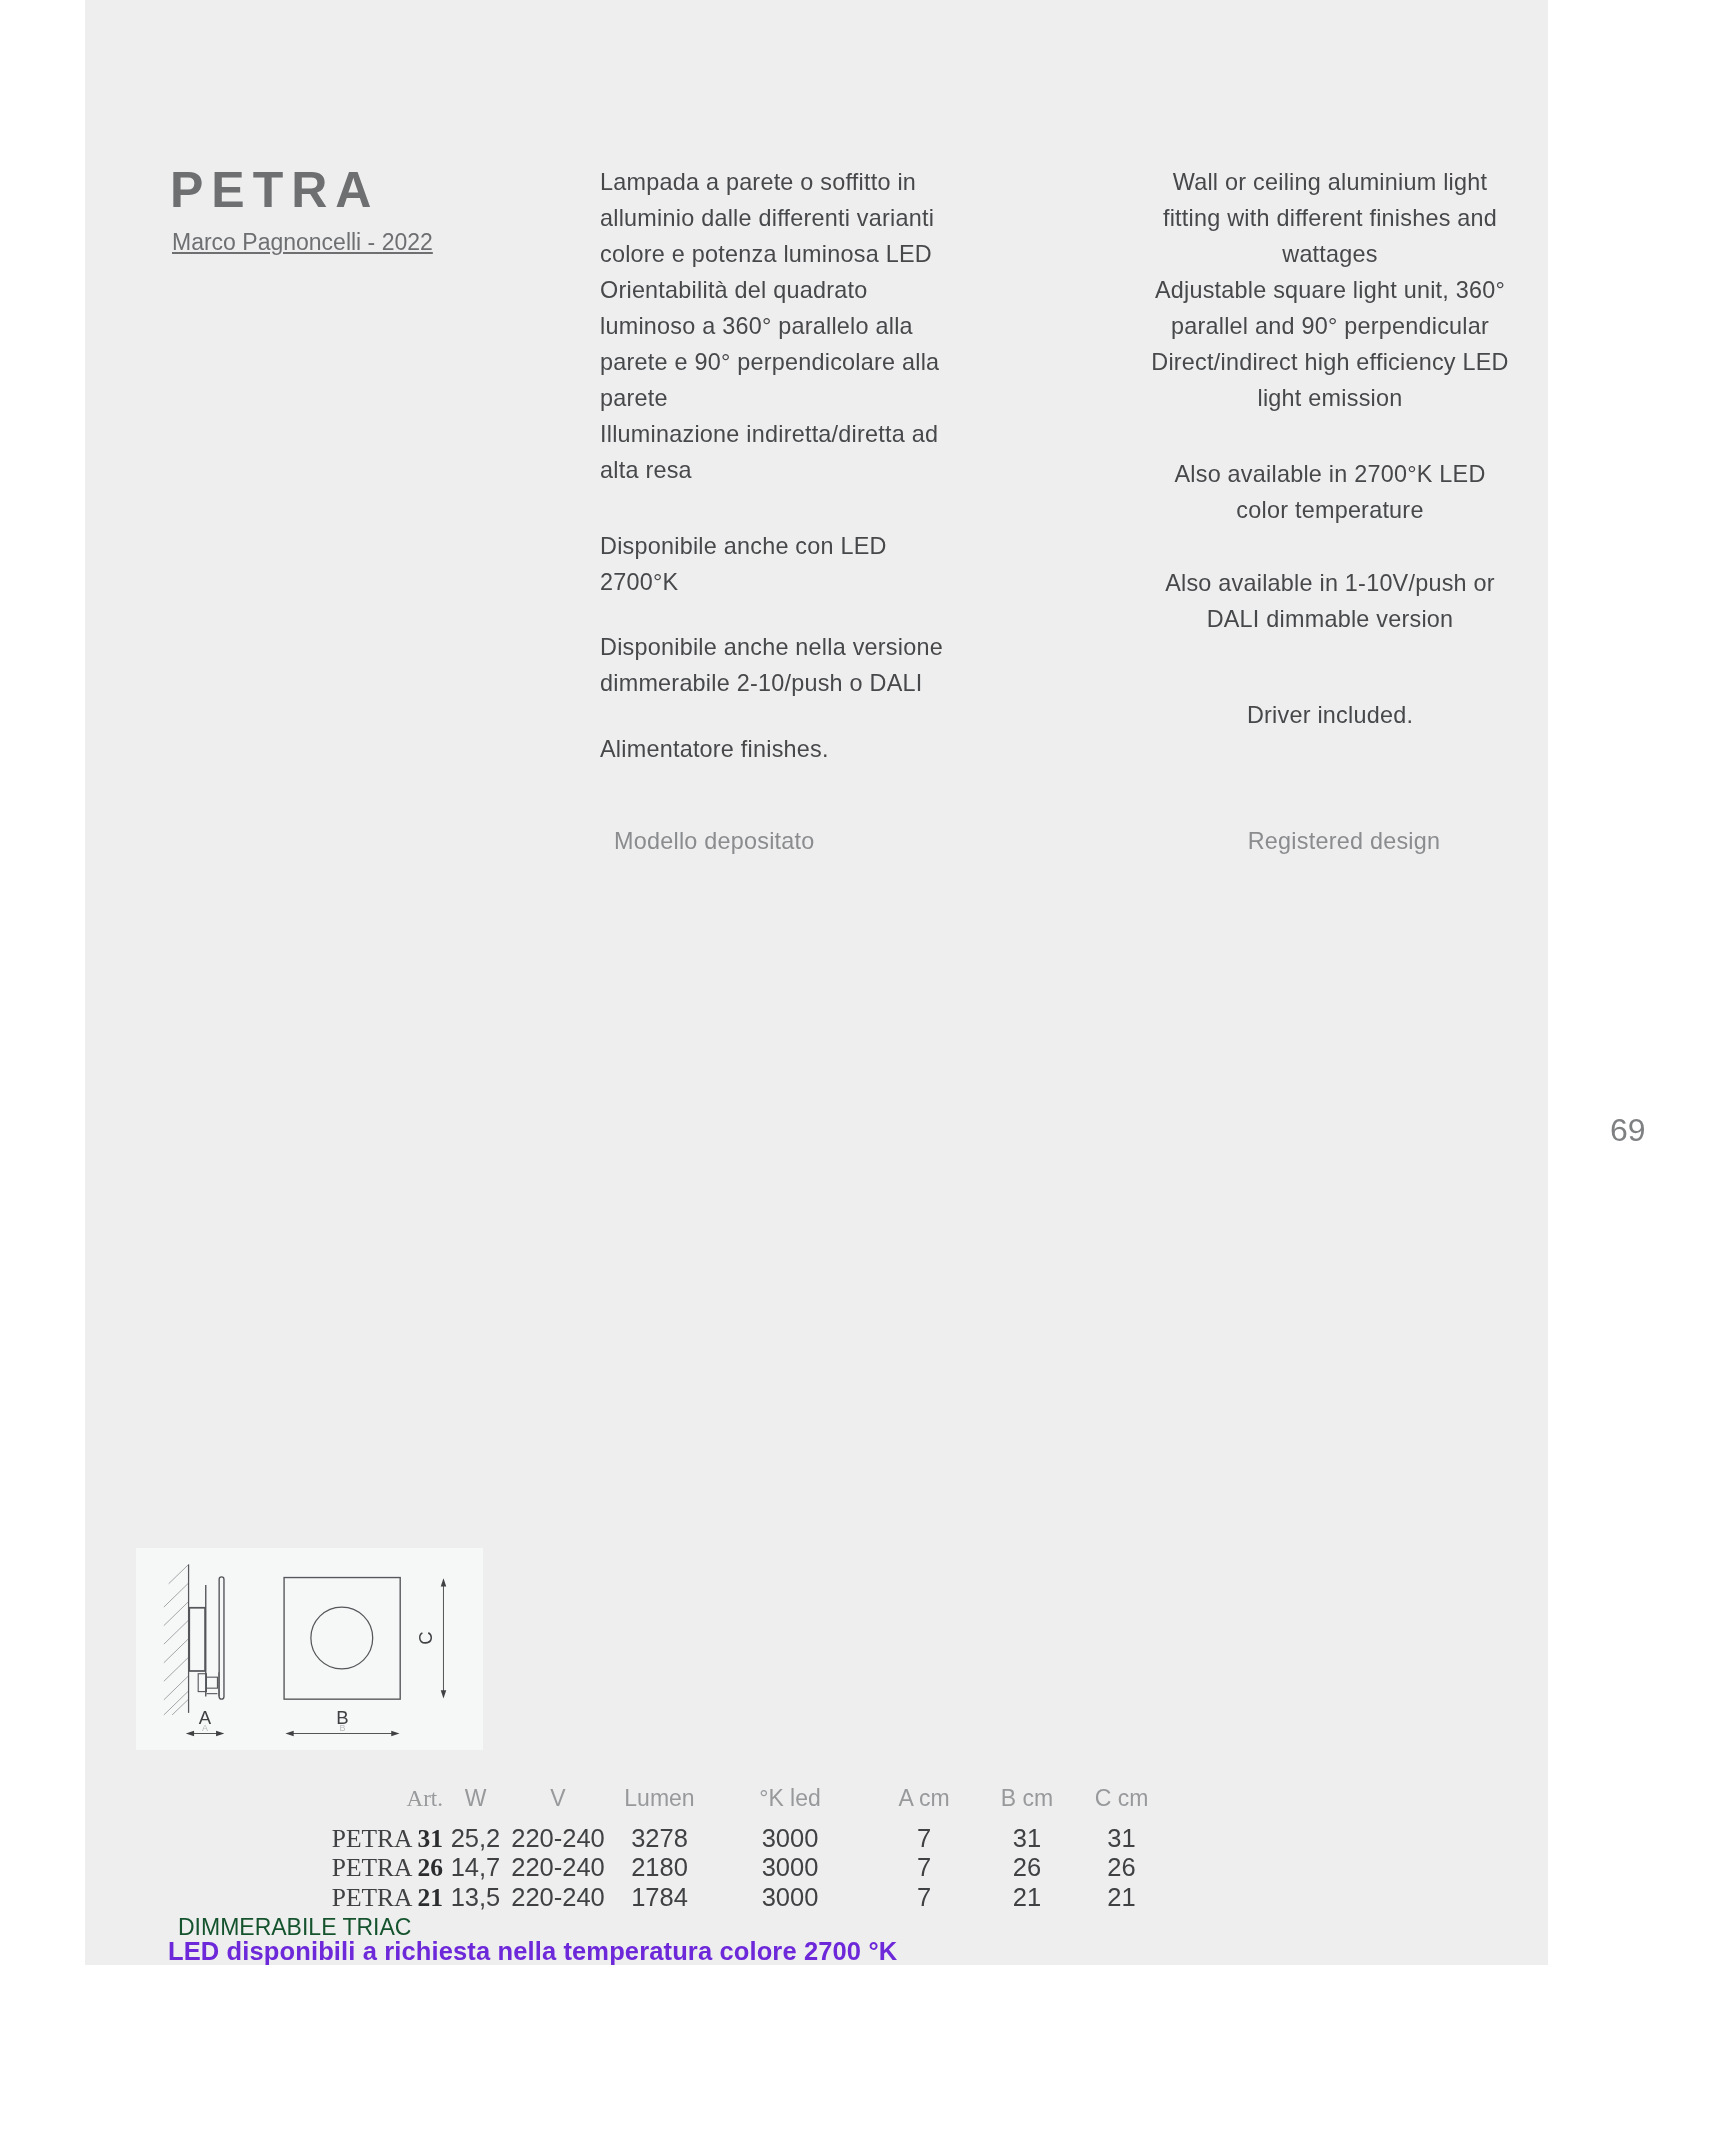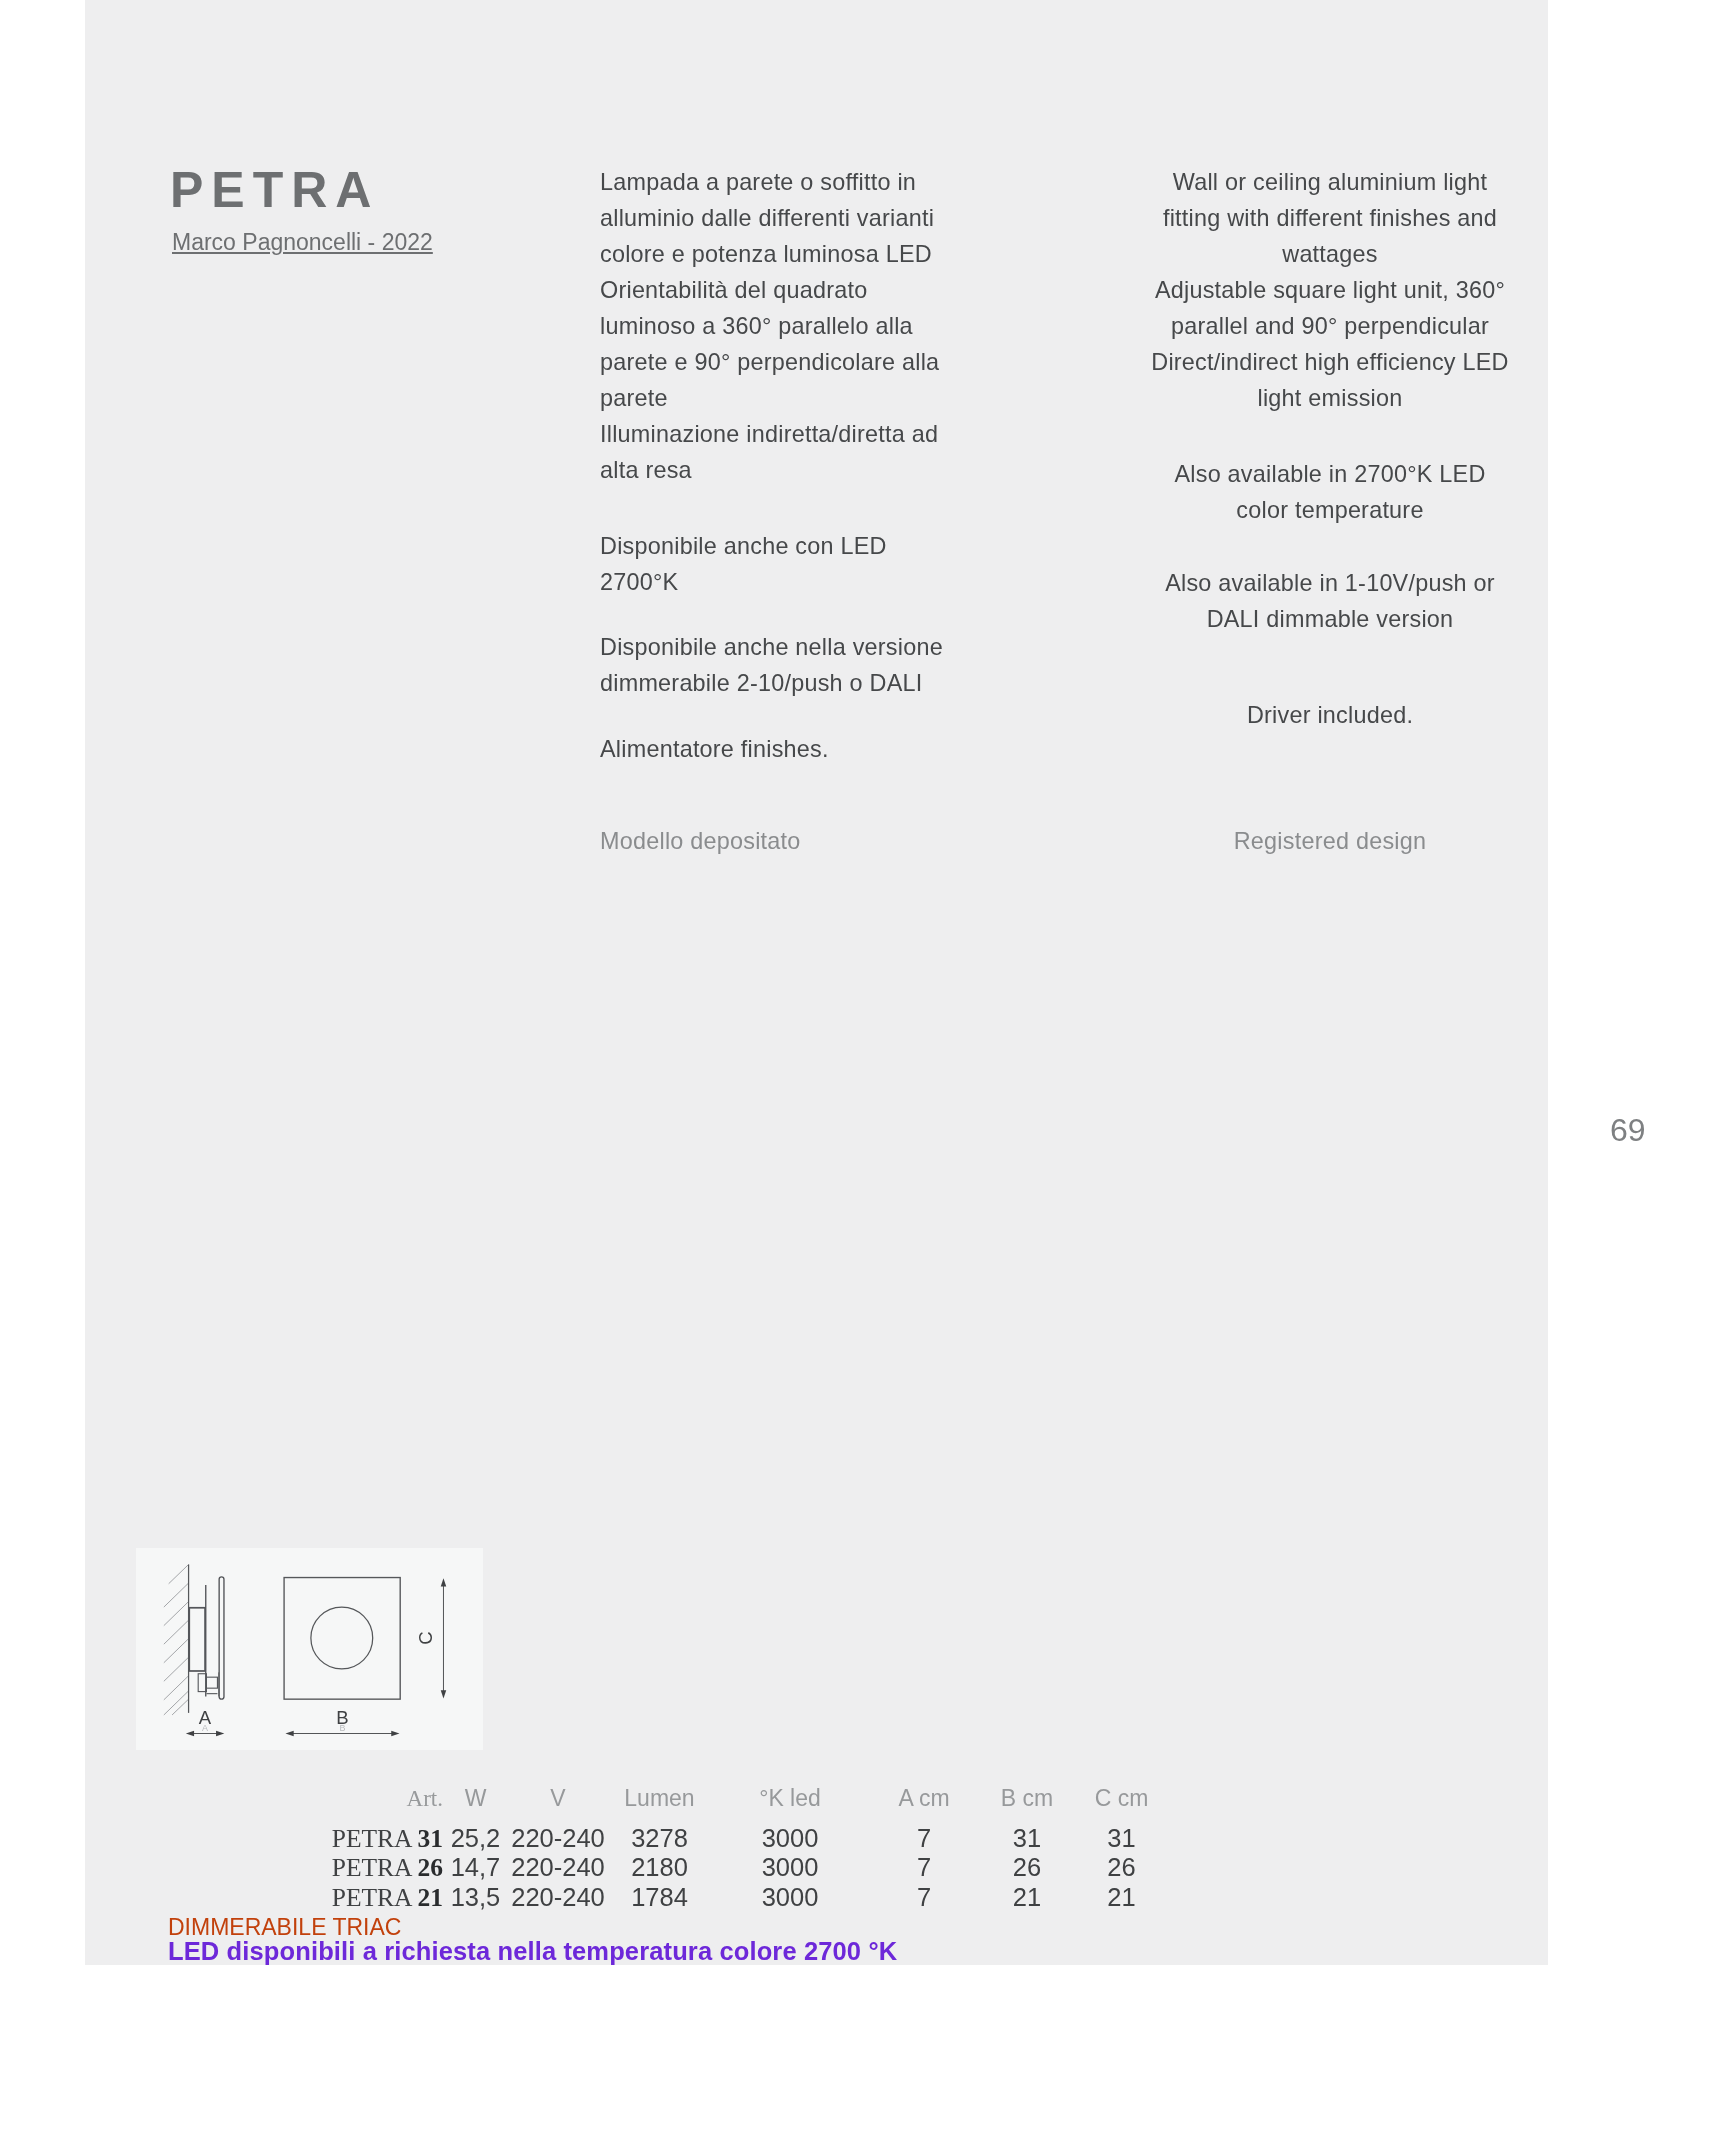--- a/index.html
+++ b/index.html
@@ -21,41 +21,41 @@
   .designer{
     left:87px;top:229px;font-size:23px;color:#6d6f71;line-height:1.2;text-decoration:underline;
   }
   
   .para{
     white-space:pre-line;font-size:23.4px;line-height:36px;color:#46484a;
     width:468px;letter-spacing:0.01em;
   }
   .col-it{left:515px;}
   .col-en{left:1011px;text-align:center;}
-  .muted{color:#8a8c8e;}
+  .muted{color:#8a8c8e;margin-left:14px;}
   .pagenum{
     left:1525px;top:1114px;font-size:32px;color:#7e8082;line-height:1;
   }
   
   .diagram-box{
     left:51px;top:1548px;width:347px;height:202px;background:#f6f7f7;
   }
   .diagram-box svg{display:block;}
   
   .t-row{
     left:83px;width:1074px;display:grid;
     grid-template-columns:275px 65px 100px 103px 158px 110px 96px 93px;
     align-items:baseline;
   }
   .t-row .c{text-align:center;}
   .t-row .l{text-align:right;font-family:Liberation Serif, serif;}
   .t-head{font-size:23px;color:#97999b;}
   .t-data{font-size:25.5px;color:#3f4143;}
   .t-data b{color:#2a2c2e;}
-  .t-note{left:83px;font-size:23px;color:#c2410c;}
+  .t-note{left:93px;font-size:23px;color:#14532d;}
   .t-bold{left:83px;font-size:25.5px;font-weight:bold;color:#6d28d9;letter-spacing:0.005em;}
   text{font-family:"Liberation Sans",sans-serif;}
 </style>
 </head>
 <body>
 
 <div class="page">
 
   <div class="abs title">PETRA</div>
   <div class="abs designer">Marco Pagnoncelli - 2022</div>

